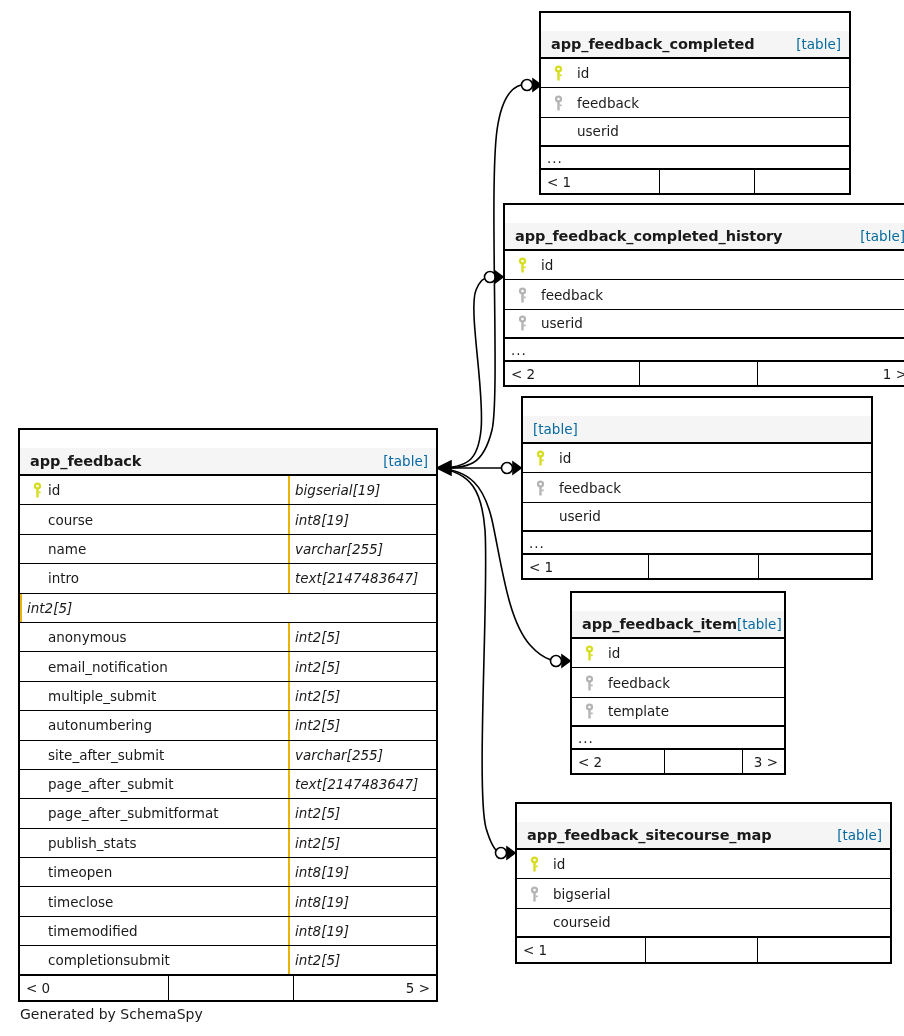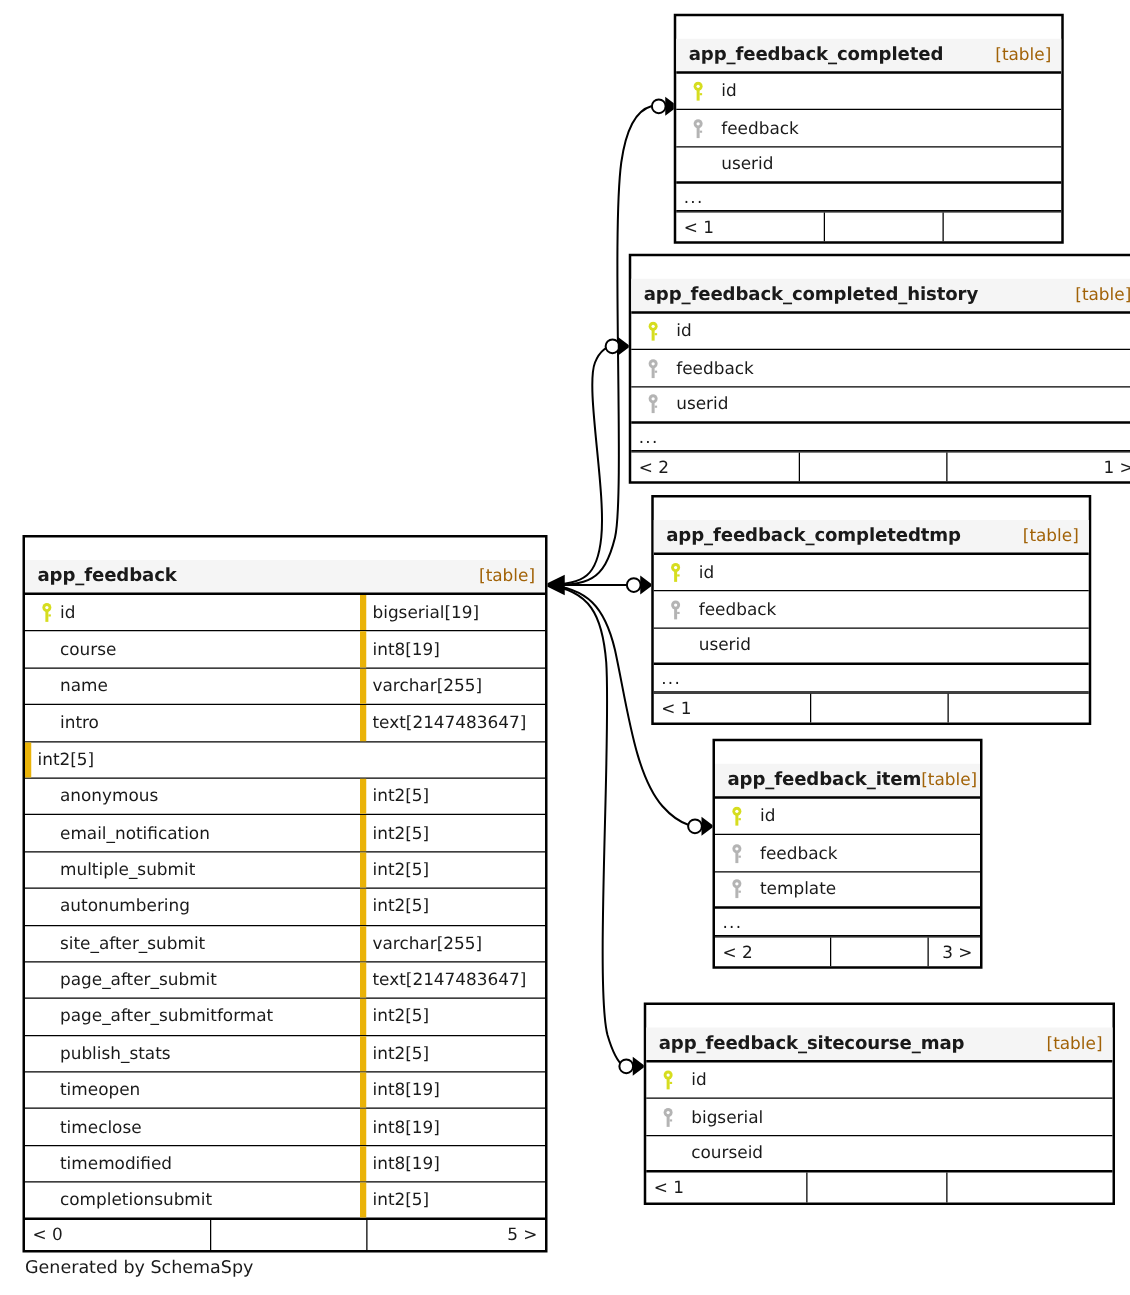--- a/index.html
+++ b/index.html
@@ -51,21 +51,21 @@
     margin-top: 18px;
   }
   .tbl-title {
     font-weight: bold;
     font-size: 14.5px;
     letter-spacing: -0.1px;
     white-space: nowrap;
   }
   .tbl-tag {
     font-size: 13.5px;
-    color: #a16207;
+    color: #0369a1;
     white-space: nowrap;
   }
 
   .col-row {
     display: flex;
     align-items: stretch;
     height: 29.4px;
     border-bottom: 1px solid #000000;
     box-sizing: border-box;
   }
@@ -79,22 +79,23 @@
     box-sizing: border-box;
     min-width: 0;
     white-space: nowrap;
     overflow: hidden;
   }
   .col-type {
     display: flex;
     align-items: center;
     padding-left: 5px;
     box-sizing: border-box;
-    border-left: 5px solid #eab308;
+    border-left: 2px solid #eab308;
     white-space: nowrap;
+    font-style: italic;
   }
 
   .keyslot {
     width: 22px;
     min-width: 22px;
     display: flex;
     align-items: center;
     justify-content: center;
   }
   .namepad { padding-left: 8px; }
@@ -416,21 +417,20 @@
     <div class="ellipsis-row no-top">...</div>
     <div class="foot-row">
       <div class="foot-cell c1" style="width:134px;">&lt; 2</div>
       <div class="foot-cell c2" style="width:118px;"></div>
       <div class="foot-cell c3" style="flex:1;">1 &gt;</div>
     </div>
   </div>
 
   <div class="table-box" id="tbl-completedtmp" style="left:521px; top:396px; width:352px;">
     <div class="tbl-header">
-      <span class="tbl-title">app_feedback_completedtmp</span>
       <span class="tbl-tag">[table]</span>
     </div>
     <div>
       <div class="col-row">
         <div class="col-name">
           <span class="keyslot">
             <svg class="key-icon" width="11" height="16" viewBox="0 0 11 16">
                 <circle cx="5.5" cy="4" r="3.6" fill="#d6dd1f"></circle>
                 <circle cx="5.5" cy="4" r="1.3" fill="#ffffff"></circle>
                 <rect x="4.3" y="6.5" width="2.4" height="9" fill="#d6dd1f"></rect>

